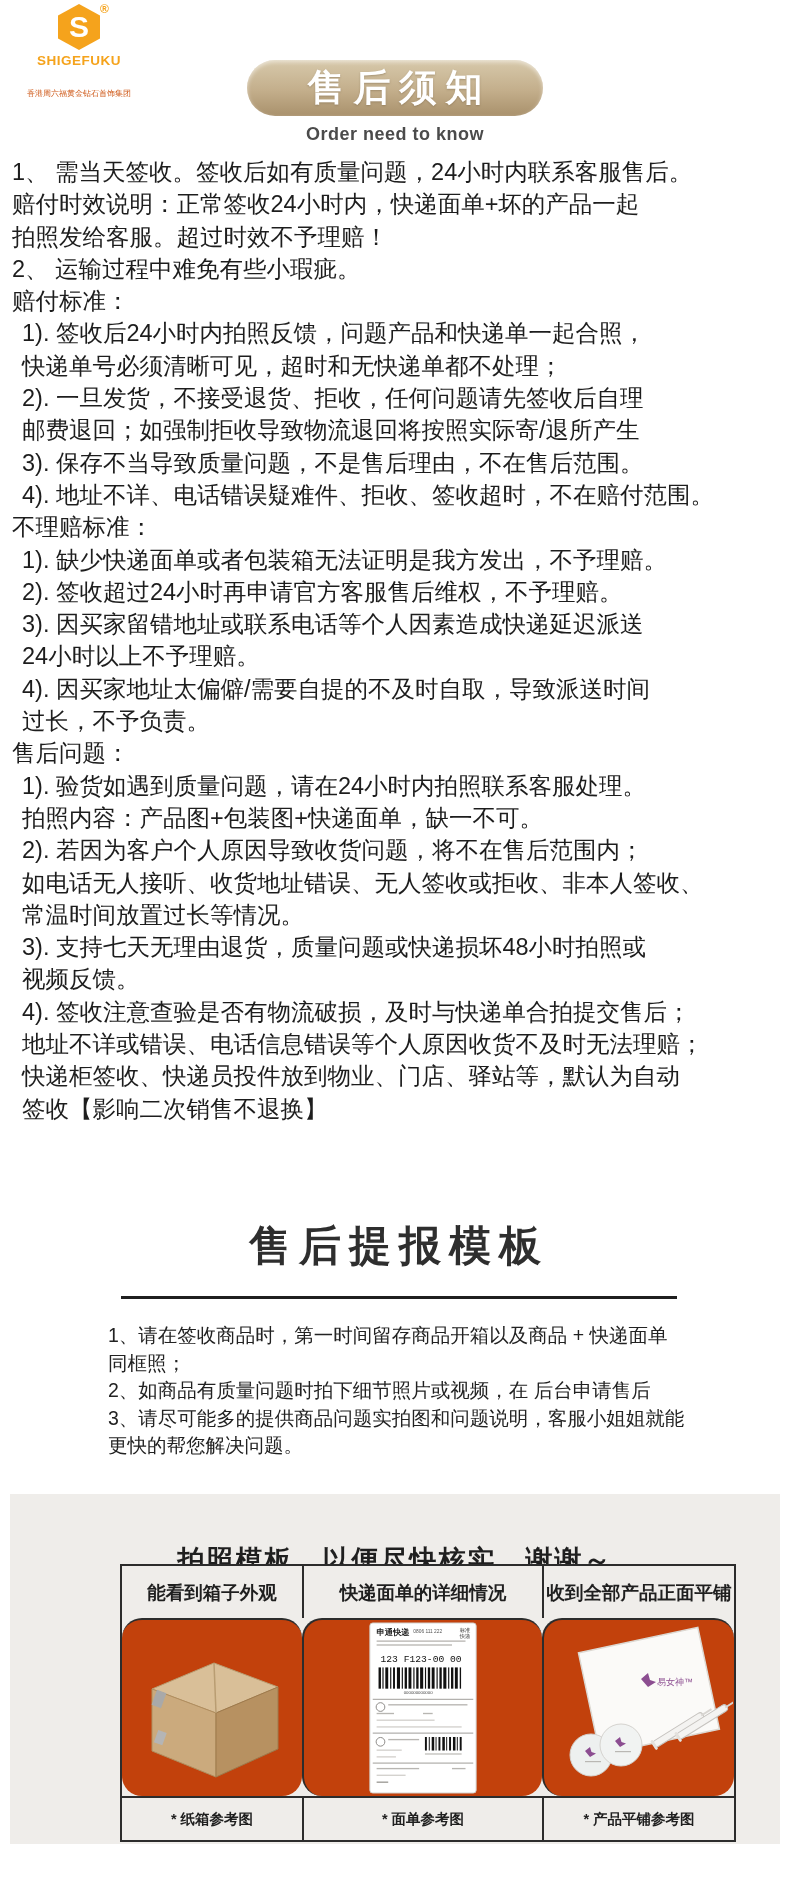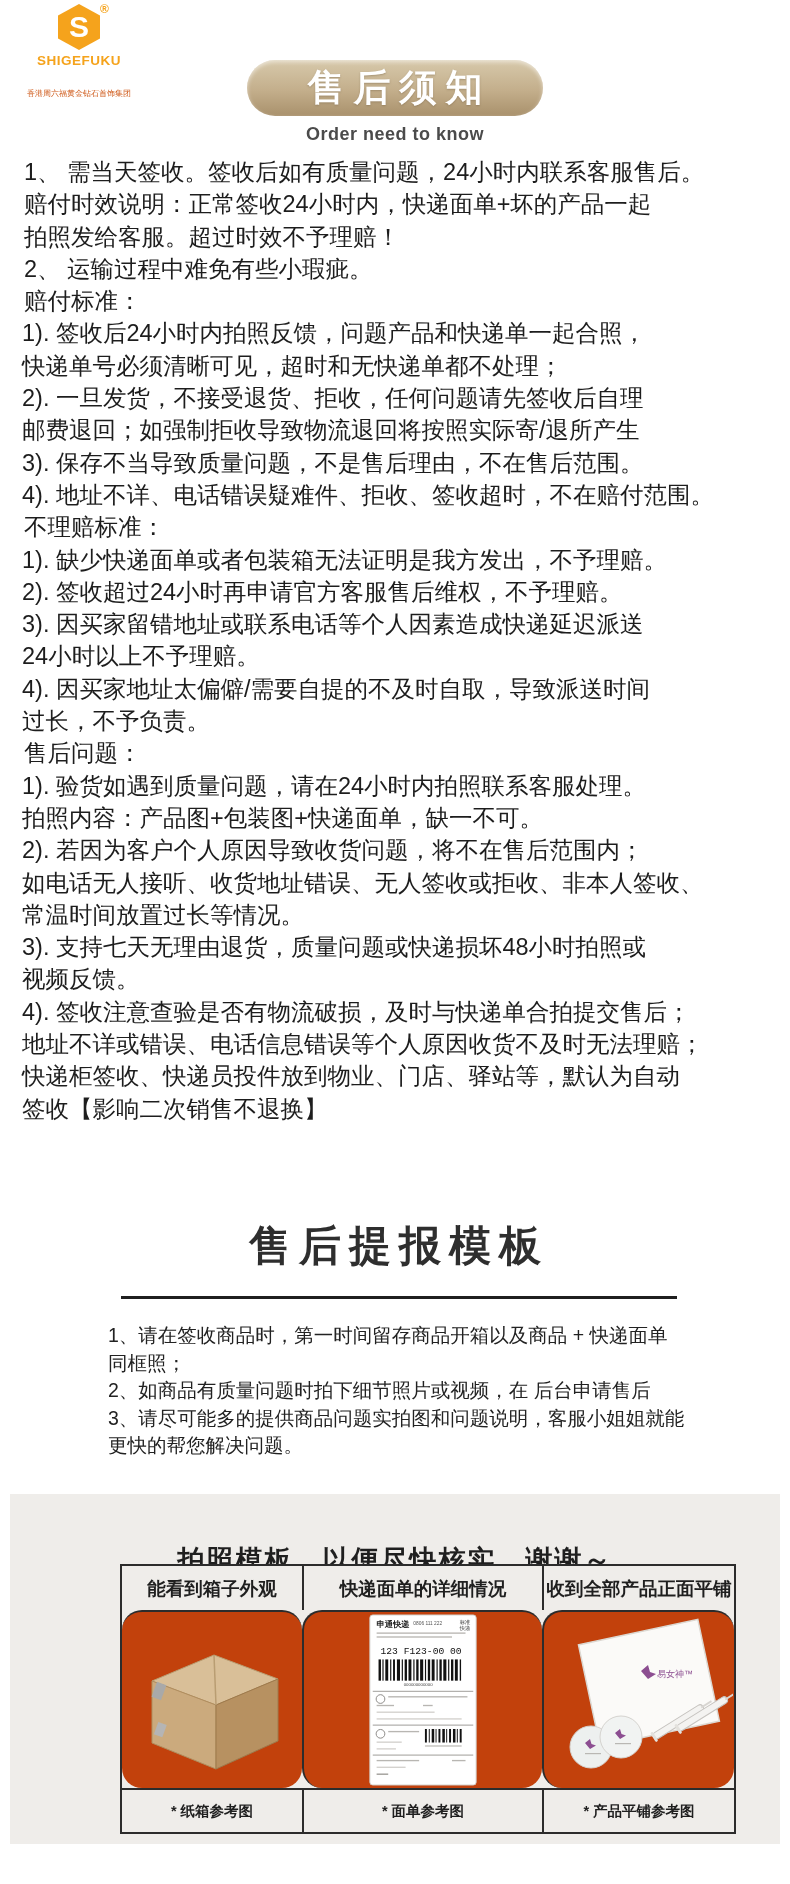--- a/index.html
+++ b/index.html
@@ -22,42 +22,42 @@
           box-shadow:inset 0 2px 4px rgba(255,255,255,.55);}
   .banner span{color:#ffffff;font-size:37px;font-weight:bold;letter-spacing:9px;text-indent:9px;
                text-shadow:0 1px 2px rgba(120,100,70,.45);}
   .subtitle{position:absolute;left:0;right:0;top:124px;text-align:center;color:#4b4b4b;
             font-size:18px;font-weight:bold;letter-spacing:.5px;}
 
   
   .notice{position:absolute;left:0;right:0;top:156px;font-size:23.5px;font-weight:500;
           color:#1d1d1d;}
   .nline{line-height:32.3px;white-space:nowrap;}
-  .indent0{padding-left:24px;}
+  .indent0{padding-left:12px;}
   .indent1{padding-left:22px;}
 
   
   .tpl-title{position:absolute;left:0;right:0;top:1218px;text-align:center;color:#2e2e2e;
              font-size:42px;font-weight:600;letter-spacing:8px;text-indent:8px;}
   .tpl-divider{position:absolute;left:121px;top:1296px;width:556px;height:3px;background:#1f1f1f;}
   .tpl-items{position:absolute;left:108px;right:60px;top:1322px;font-size:19.5px;font-weight:500;
              color:#222222;}
   .tline{line-height:27.5px;white-space:nowrap;}
 
   
   .photo-panel{position:absolute;left:10px;right:10px;top:1494px;height:350px;background:#efedea;}
   .panel-title{padding-top:48px;text-align:center;font-size:27px;font-weight:bold;color:#1f1f1f;
                letter-spacing:2px;}
   .photo-grid{position:absolute;left:110px;top:70px;width:612px;
               display:grid;grid-template-columns:180px 240px 192px;
               border:2px solid #2c2c2c;background:#efedea;}
   .pcell{display:flex;align-items:center;justify-content:center;color:#1f1f1f;}
   .pcell.bl{border-left:2px solid #2c2c2c;}
   .pcell.bt{border-top:2px solid #2c2c2c;}
-  .pcell.header{height:44px;font-size:18.5px;font-weight:bold;}
+  .pcell.header{height:52px;font-size:18.5px;font-weight:bold;}
   .pcell.image{height:176px;background:#c2410c;overflow:hidden;border-radius:20px;}
   .pcell.caption{height:42px;font-size:14.5px;font-weight:bold;}
 </style>
 </head>
 <body>
 
 <div class="page">
 
   <div class="logo-block">
     <div class="logo-hex">

